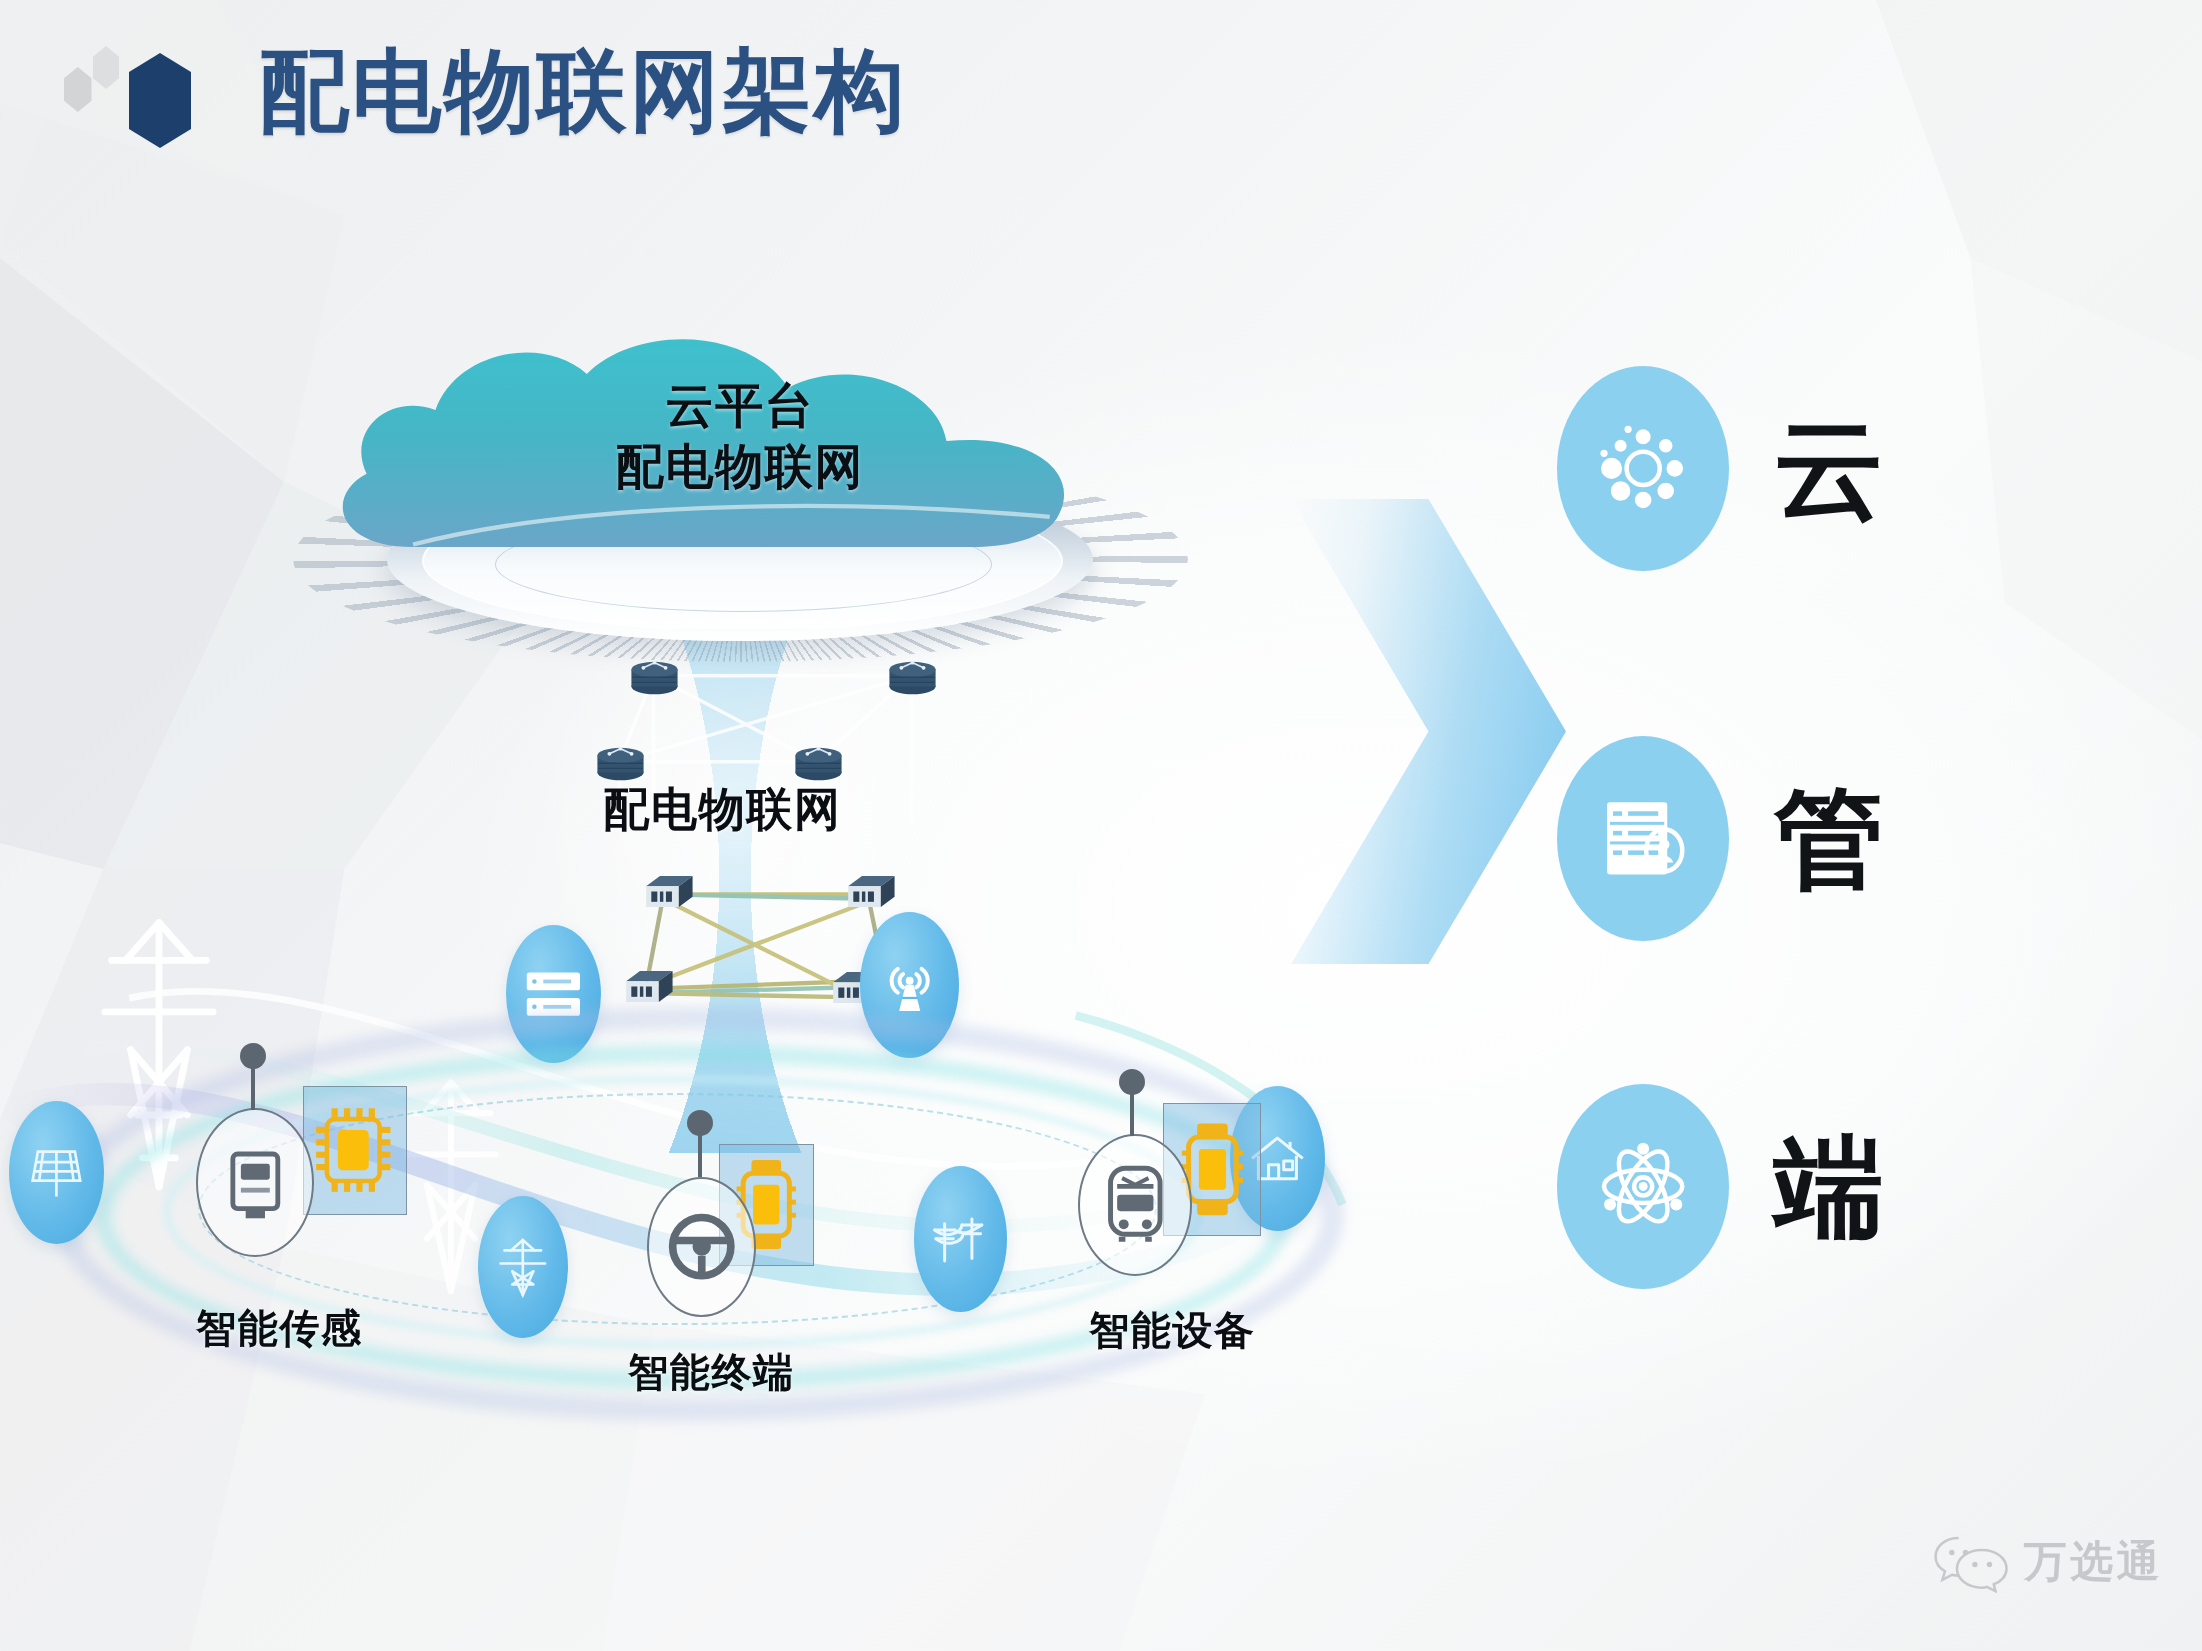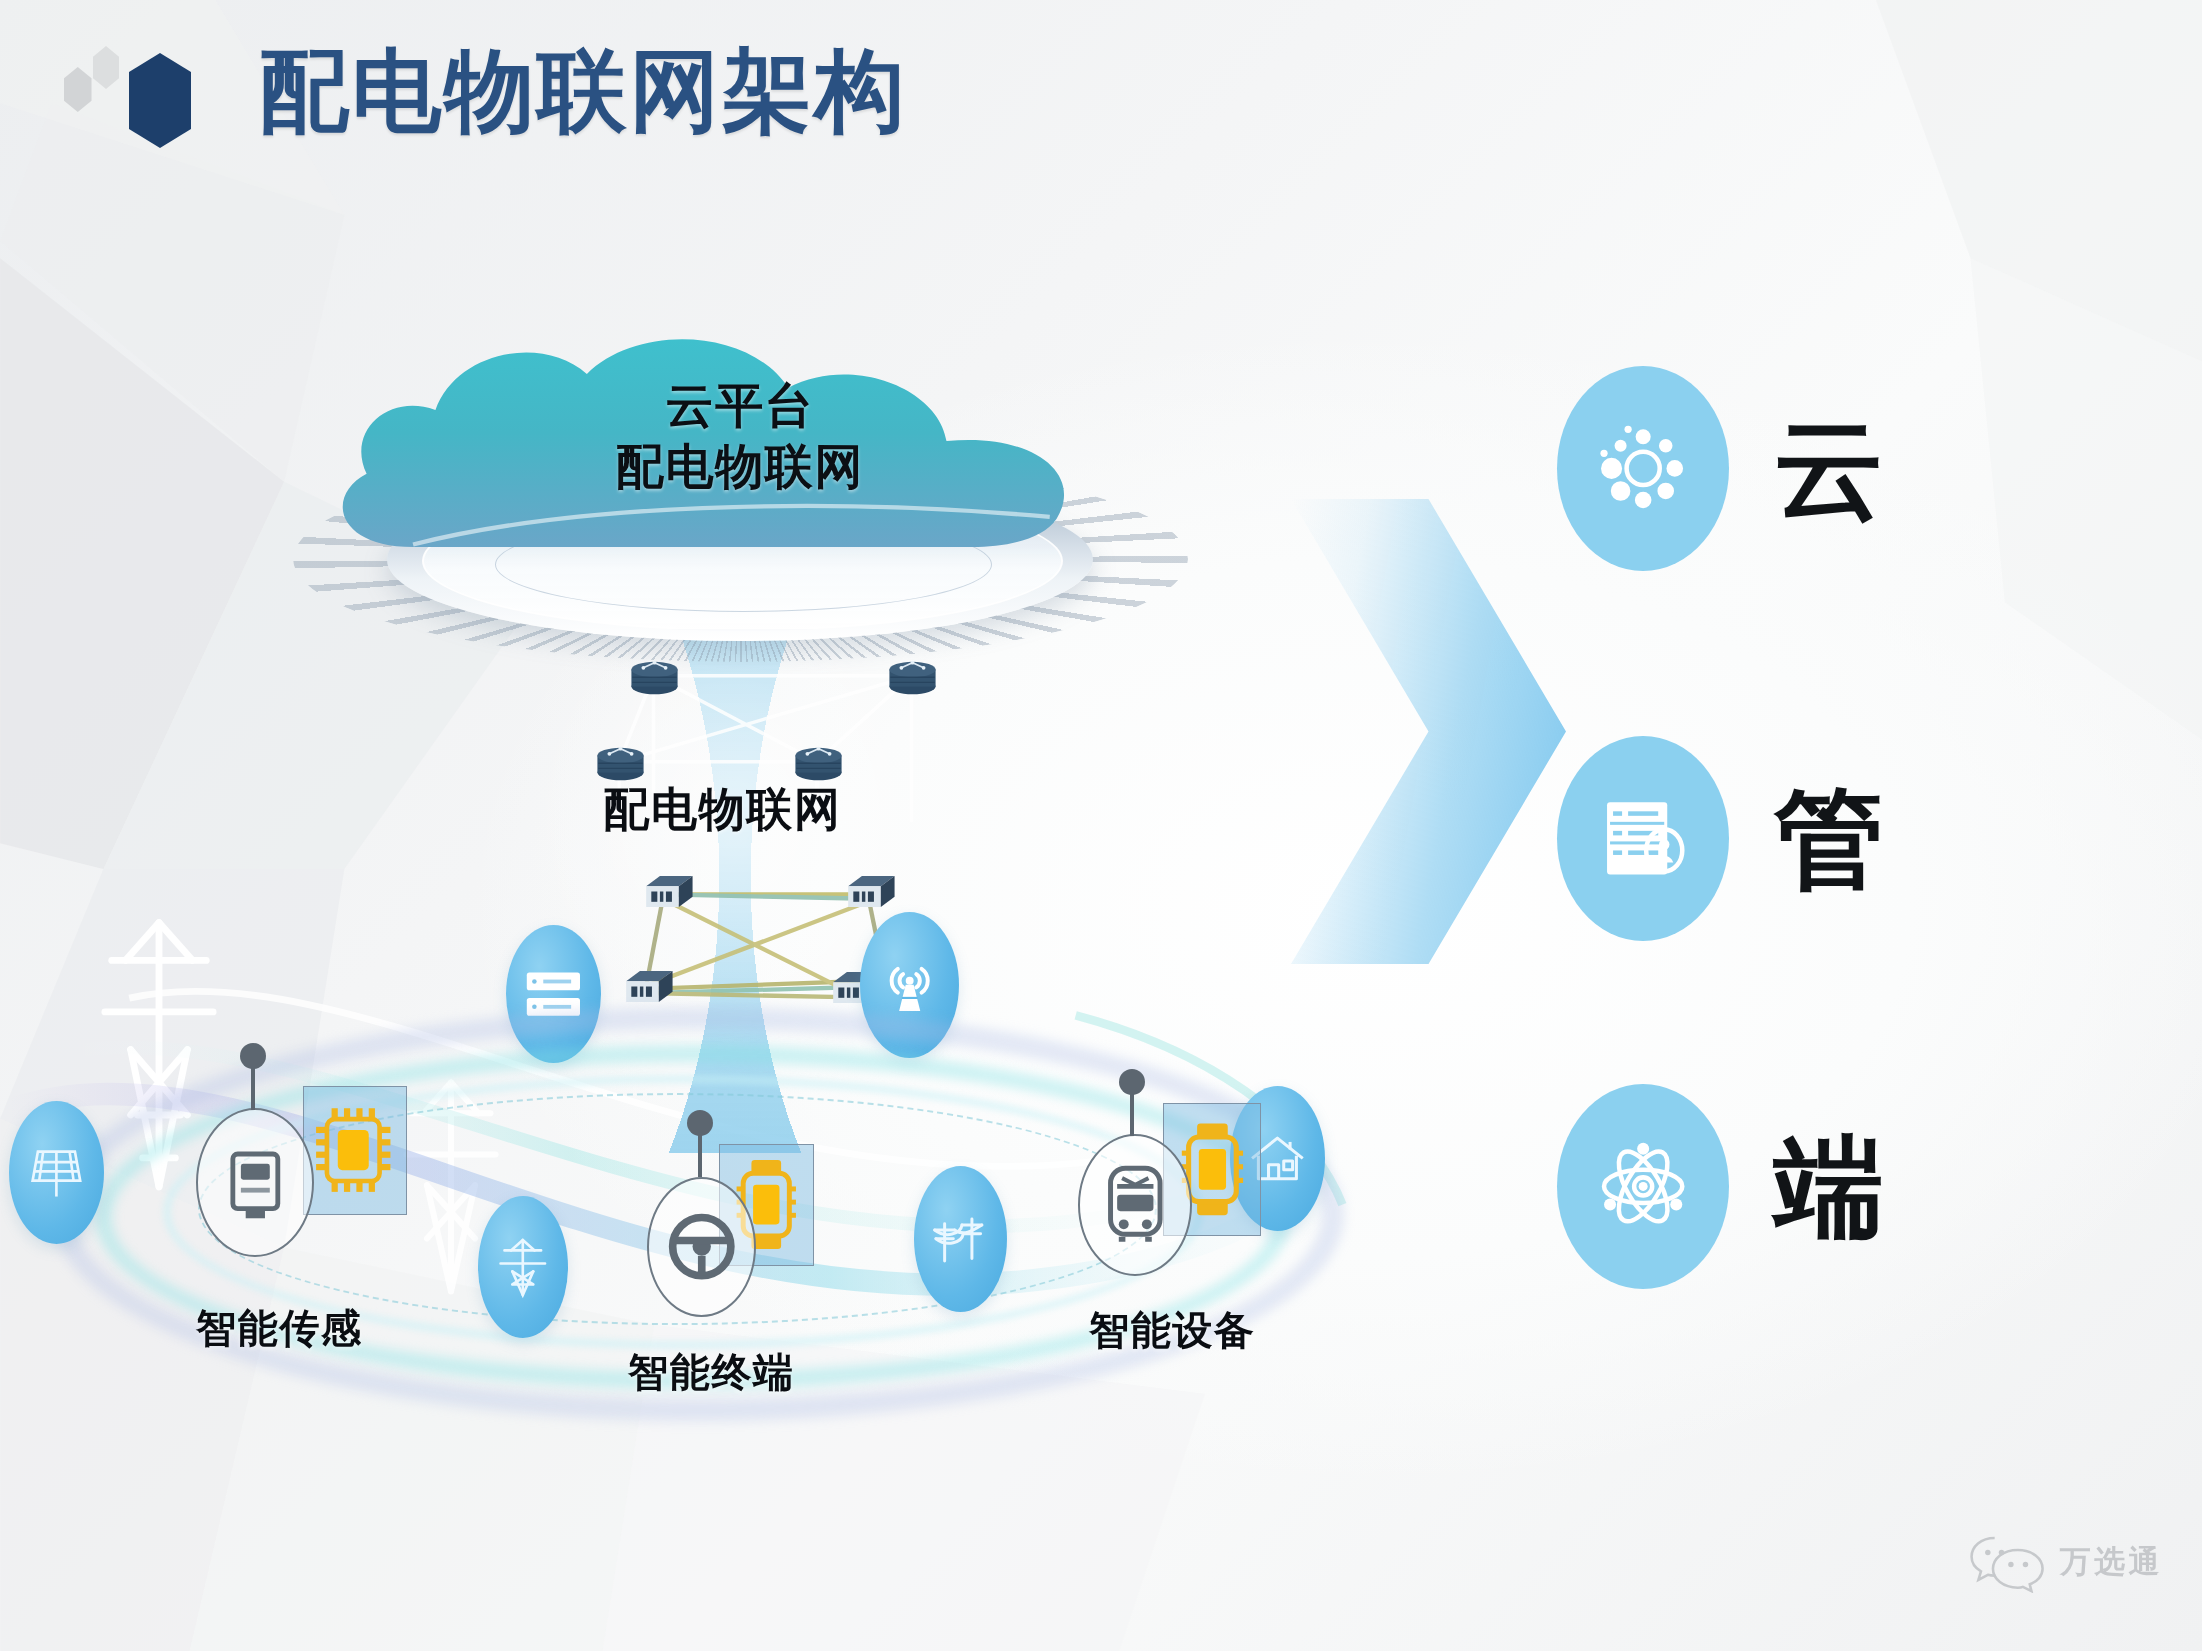--- a/index.html
+++ b/index.html
@@ -191,21 +191,21 @@
   .rc-label{
     margin-left:45px;font-size:110px;font-weight:800;color:#111417;line-height:1;
     letter-spacing:1.7px;
   }
 
   
   .watermark{
     position:absolute;right:40px;bottom:59px;display:flex;align-items:center;gap:13.8px;
     opacity:.42;
   }
-  .wm-text{font-size:31px;font-weight:600;color:#8c9096;letter-spacing:3.4px;}
+  .wm-text{font-size:43px;font-weight:600;color:#8c9096;letter-spacing:3.4px;}
 
   
   .tower{position:absolute;pointer-events:none;}
 </style>
 </head>
 <body>
 
 <div id="slide">
 
   <svg class="facet" width="2203" height="1652" viewBox="0 0 2560 1920" style="left:0;top:0;">

